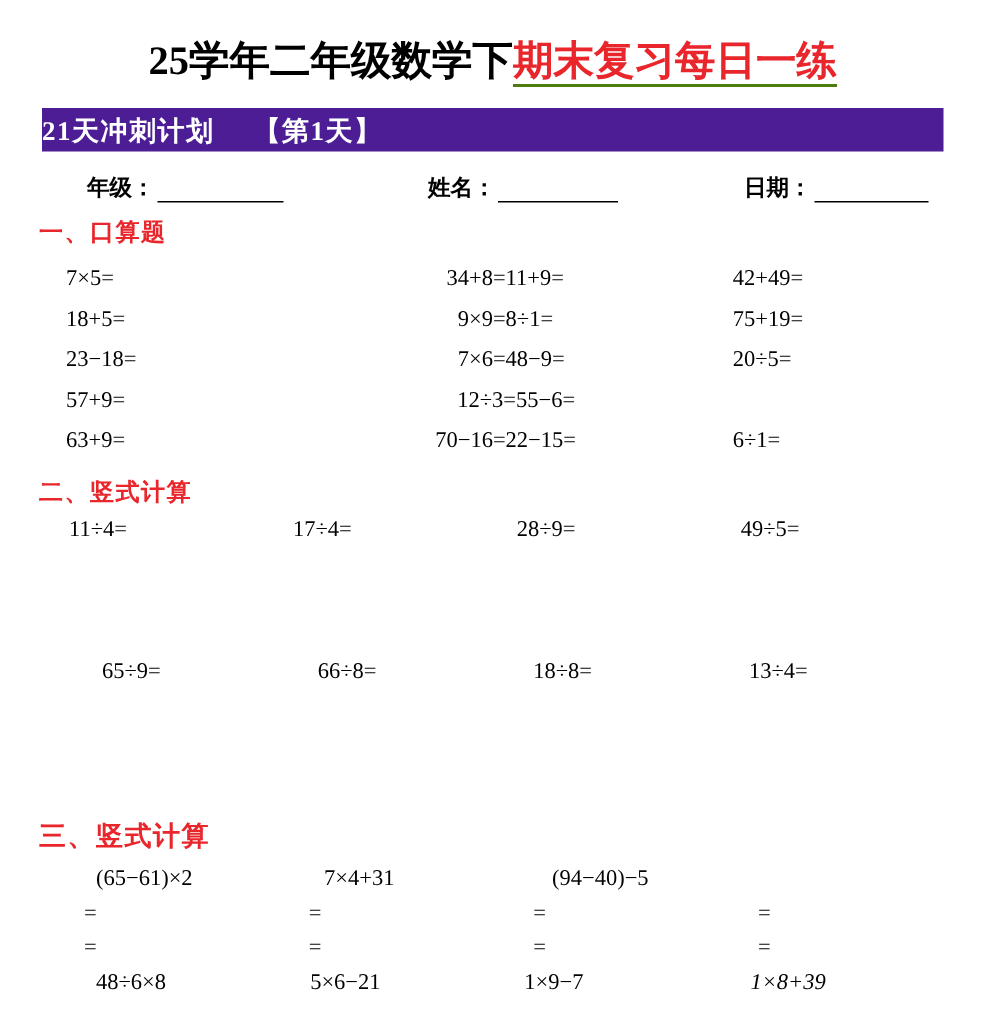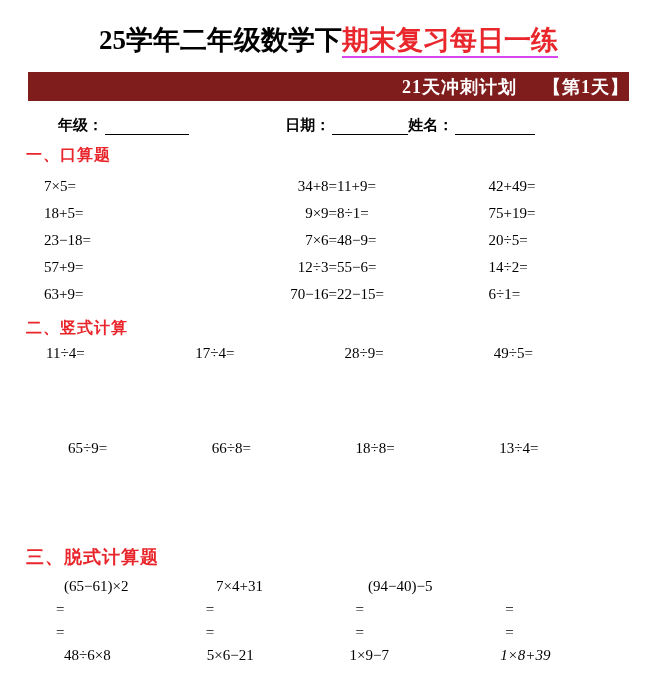--- a/index.html
+++ b/index.html
@@ -32,32 +32,32 @@
   .title-black {
     font-size: 27px;
     font-weight: bold;
     letter-spacing: 0px;
     color: #000;
   }
   .title-red {
     font-size: 27px;
     font-weight: bold;
     color: #e8262b;
-    border-bottom: 2px solid #d946ef;
+    border-bottom: 2px solid #4d7c0f;
     padding-bottom: 1px;
   }
   
   .banner {
     margin: 14px 14px 0 14px;
-    background: #7f1d1d;
+    background: #4c1d95;
     color: #ffffff;
     height: 29px;
     display: flex;
     align-items: center;
-    justify-content: flex-end;
+    justify-content: flex-start;
     font-size: 18px;
     font-weight: bold;
     letter-spacing: 1px;
   }
   .banner .gap {
     display: inline-block;
     width: 26px;
   }
   
   .info-row {
@@ -155,27 +155,27 @@
     <span>21天冲刺计划</span>
     <span class="gap"></span>
     <span>【第1天】</span>
   </div>
 
   <div class="info-row">
     <div class="info-item info-grade">
       <span class="lbl">年级：</span>
       <span class="blank blank-long"></span>
     </div>
+    <div class="info-item info-name">
+      <span class="lbl">姓名：</span>
+      <span class="blank blank-mid"></span>
+    </div>
     <div class="info-item info-date">
       <span class="lbl">日期：</span>
       <span class="blank blank-short"></span>
-    </div>
-    <div class="info-item info-name">
-      <span class="lbl">姓名：</span>
-      <span class="blank blank-mid"></span>
     </div>
   </div>
 
   <div class="sec-head">一、口算题</div>
   <div class="grid">
     <div class="grid-row">
       <span class="cell c0">7×5=</span>
       <span class="cell c1">34+8=</span>
       <span class="cell c2">11+9=</span>
       <span class="cell">42+49=</span>
@@ -189,21 +189,20 @@
     <div class="grid-row">
       <span class="cell c0">23−18=</span>
       <span class="cell c1">7×6=</span>
       <span class="cell c2">48−9=</span>
       <span class="cell">20÷5=</span>
     </div>
     <div class="grid-row">
       <span class="cell c0">57+9=</span>
       <span class="cell c1">12÷3=</span>
       <span class="cell c2">55−6=</span>
-      <span class="cell">14÷2=</span>
     </div>
     <div class="grid-row">
       <span class="cell c0">63+9=</span>
       <span class="cell c1">70−16=</span>
       <span class="cell c2">22−15=</span>
       <span class="cell">6÷1=</span>
     </div>
   </div>
 
   <div class="sec-head">二、竖式计算</div>
@@ -215,21 +214,21 @@
       <span class="cell">49÷5=</span>
     </div>
     <div class="vrow vrow-indent">
       <span class="cell">65÷9=</span>
       <span class="cell">66÷8=</span>
       <span class="cell">18÷8=</span>
       <span class="cell">13÷4=</span>
     </div>
   </div>
 
-  <div class="sec-head big" style="margin-top:88px;">三、脱式计算题</div>
+  <div class="sec-head big" style="margin-top:88px;">三、竖式计算</div>
   <div class="tgrid">
     <div class="trow t-expr">
       <span class="cell">(65−61)×2</span>
       <span class="cell">7×4+31</span>
       <span class="cell">(94−40)−5</span>
     </div>
     <div class="trow eq-row">
       <span class="cell">=</span>
       <span class="cell">=</span>
       <span class="cell">=</span>

